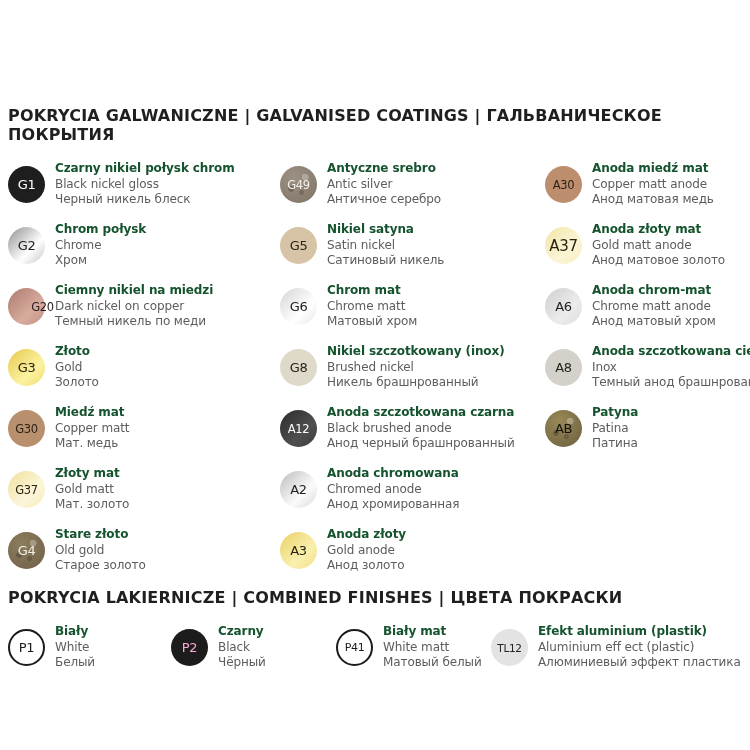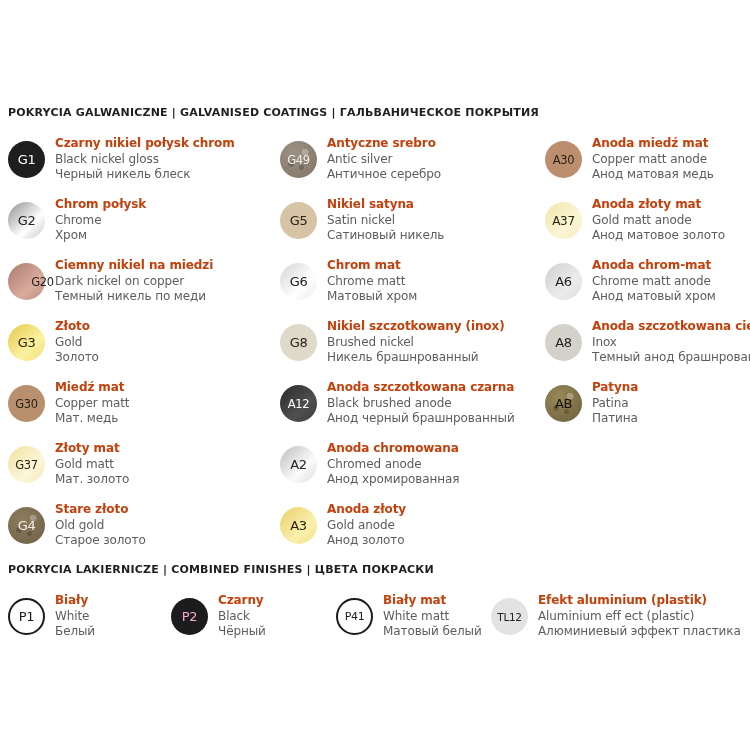--- a/index.html
+++ b/index.html
@@ -7,21 +7,21 @@
     position:relative;
     width:750px;height:750px;
     background:#ffffff;
     font-family:"DejaVu Sans","Liberation Sans",sans-serif;
     color:#1c1c1c;
     overflow:hidden;
     box-sizing:border-box;
   }
   .content{padding:106px 0 0 8px;}
   .section-heading{
-    font-size:11px;
+    font-size:16px;
     font-weight:bold;
     color:#1f1f1f;
     letter-spacing:.2px;
     margin:0 0 17px 0;
   }
   .section-heading.second{margin-top:0;}
   .grid{display:flex;align-items:flex-start;}
   .col{display:flex;flex-direction:column;}
   .col.c1{width:272px;}
   .col.c2{width:265px;}
@@ -46,21 +46,21 @@
     box-sizing:border-box;
     letter-spacing:-0.3px;
   }
   .text{
     margin-left:10px;
     font-size:12px;
     line-height:15.5px;
     letter-spacing:-0.1px;
     white-space:nowrap;
   }
-  .t1{font-weight:bold;color:#c2410c;}
+  .t1{font-weight:bold;color:#14532d;}
   .t2,.t3{color:#5d5d5d;}
 </style>
 </head>
 <body>
 
 <div class="page">
   <div class="content">
 
     <h1 class="section-heading">POKRYCIA GALWANICZNE | GALVANISED COATINGS | ГАЛЬВАНИЧЕСКОЕ ПОКРЫТИЯ</h1>
 
@@ -215,21 +215,21 @@
               <span style="font-size: 11.5px;">A30</span>
             </div>
             <div class="text">
               <div class="t1">Anoda miedź mat</div>
               <div class="t2">Copper matt anode</div>
               <div class="t3">Анод матовая медь</div>
             </div>
           </div>
           <div class="swatch-row">
             <div class="badge" style="background: linear-gradient(135deg, rgb(242, 229, 168) 0%, rgb(251, 245, 214) 62%, rgb(242, 229, 168) 135%); color: rgb(42, 36, 16);">
-              <span style="font-size: 12px;">A37</span>
+              <span style="font-size: 15px;">A37</span>
             </div>
             <div class="text">
               <div class="t1">Anoda złoty mat</div>
               <div class="t2">Gold matt anode</div>
               <div class="t3">Анод матовое золото</div>
             </div>
           </div>
           <div class="swatch-row">
             <div class="badge" style="background: linear-gradient(135deg, rgb(206, 206, 206) 0%, rgb(236, 236, 236) 62%, rgb(206, 206, 206) 135%); color: rgb(34, 34, 34);">
               <span>A6</span>

